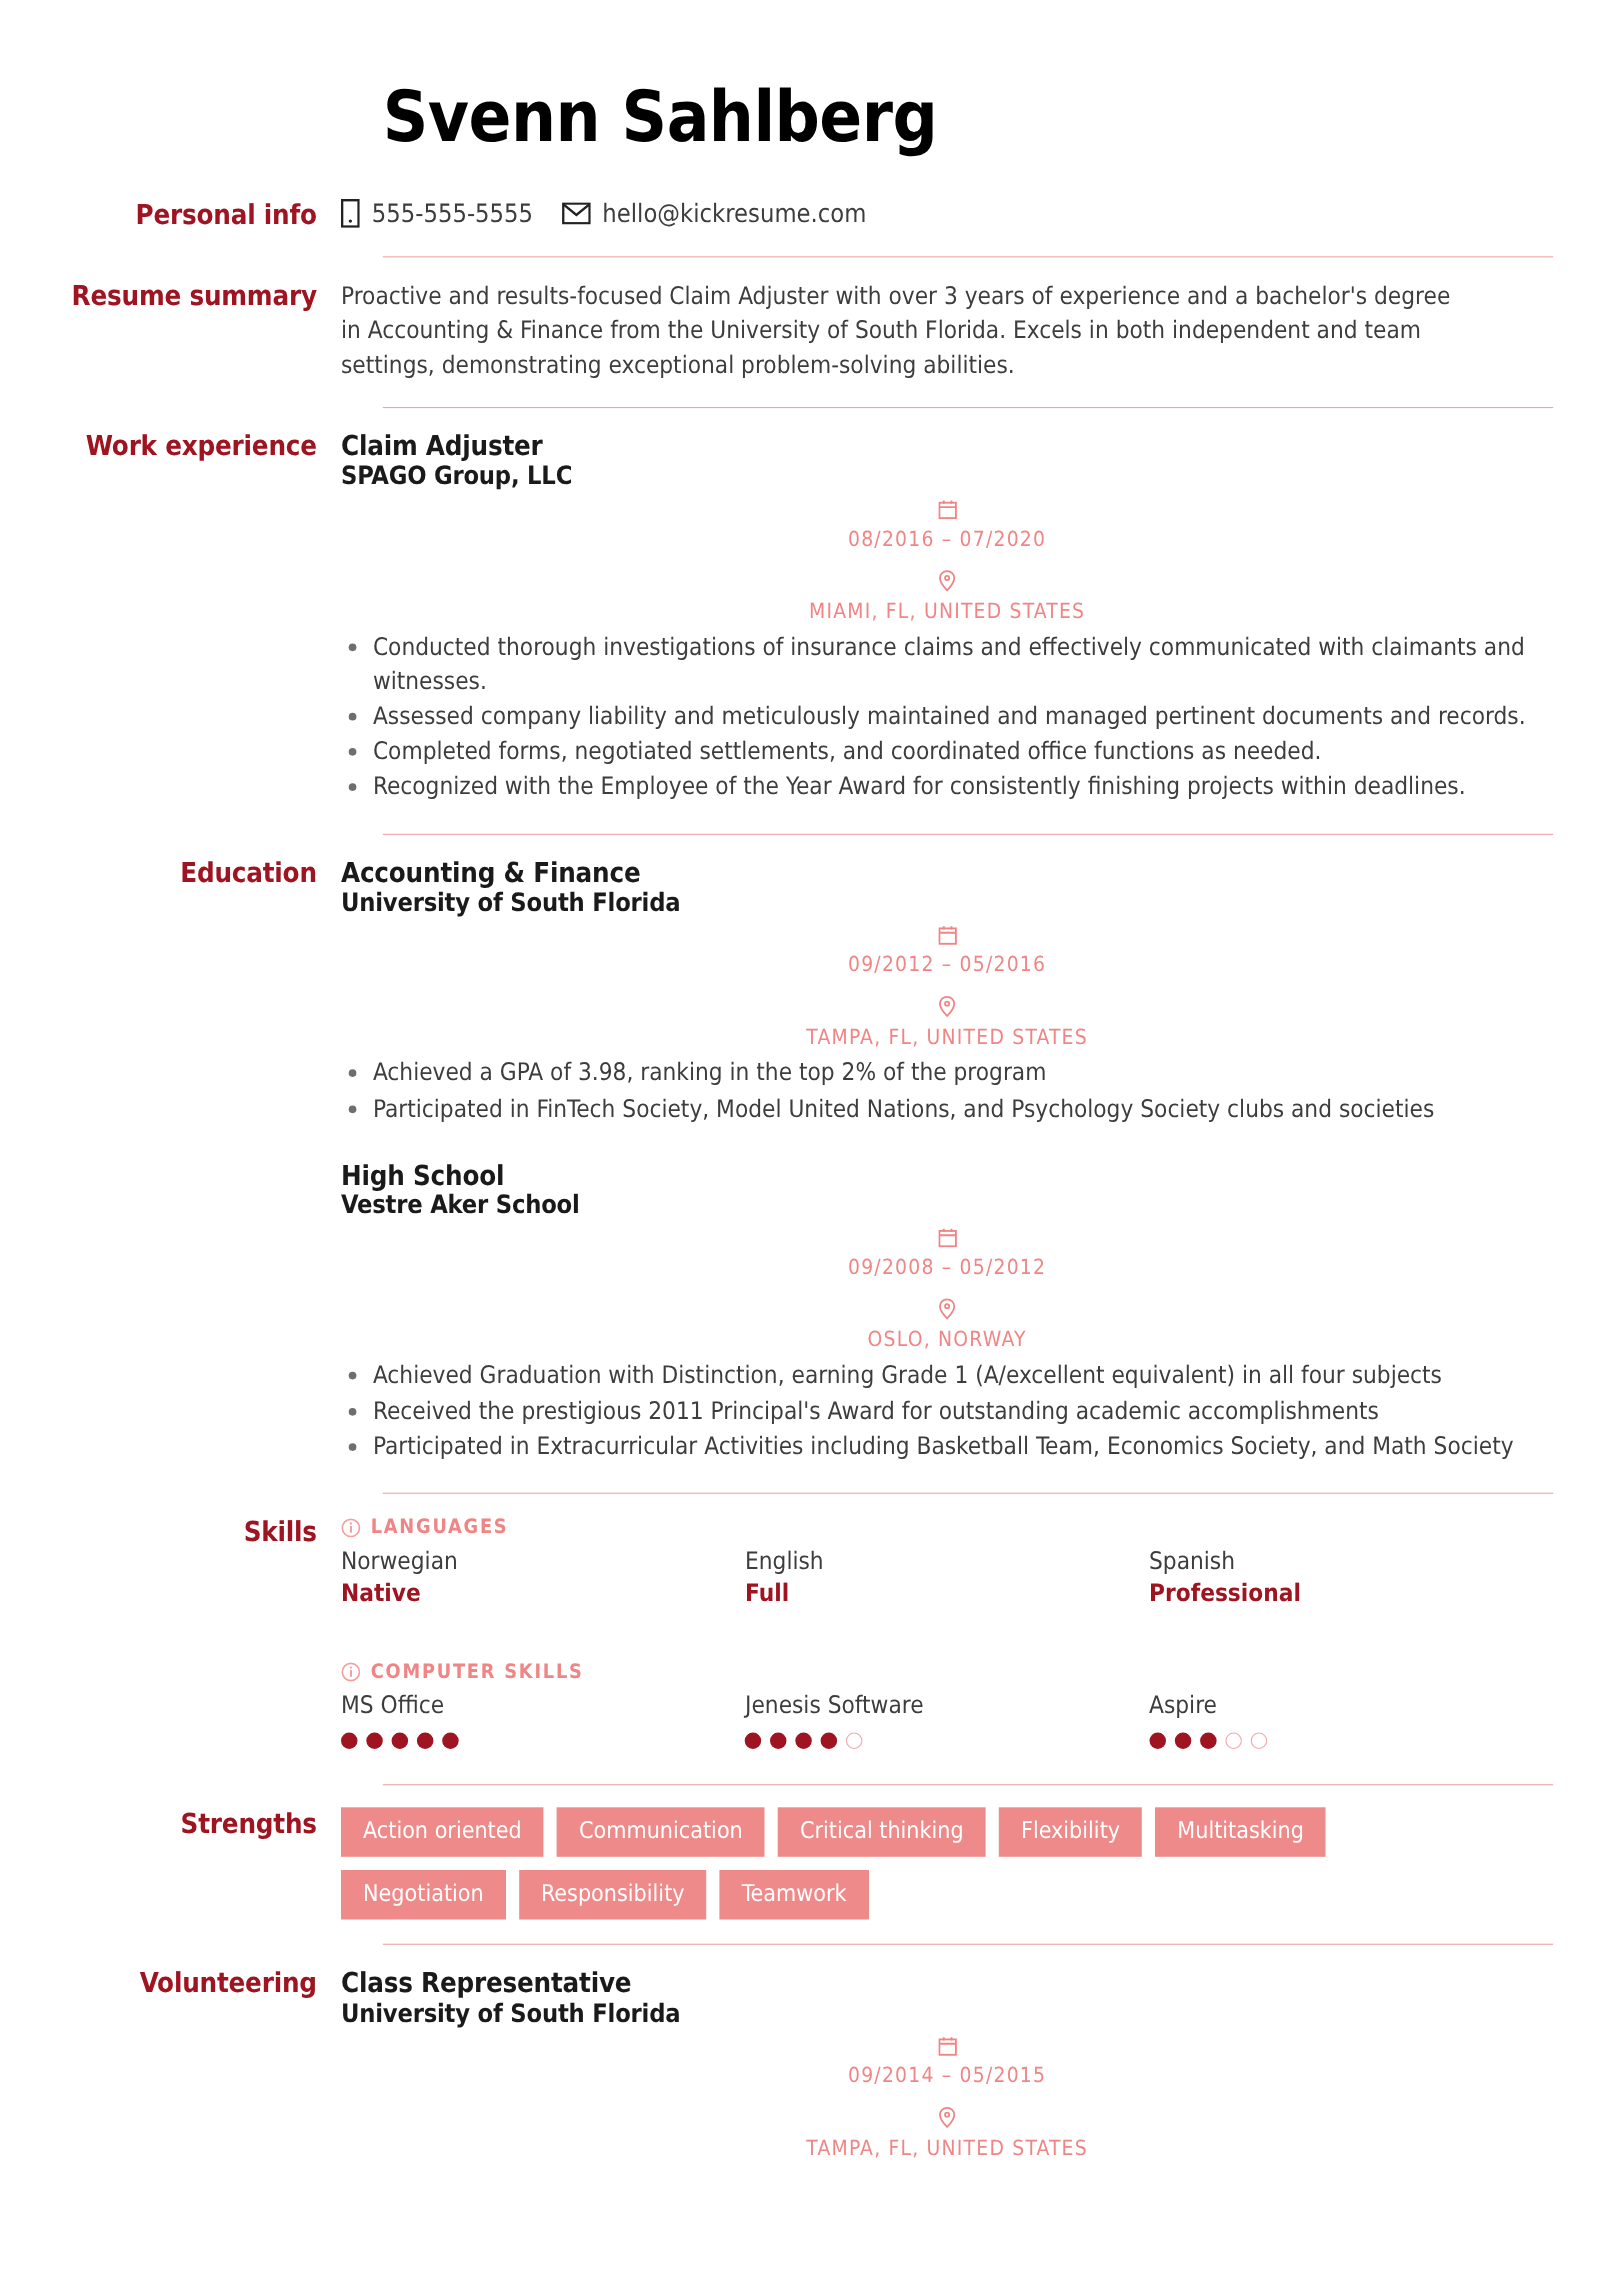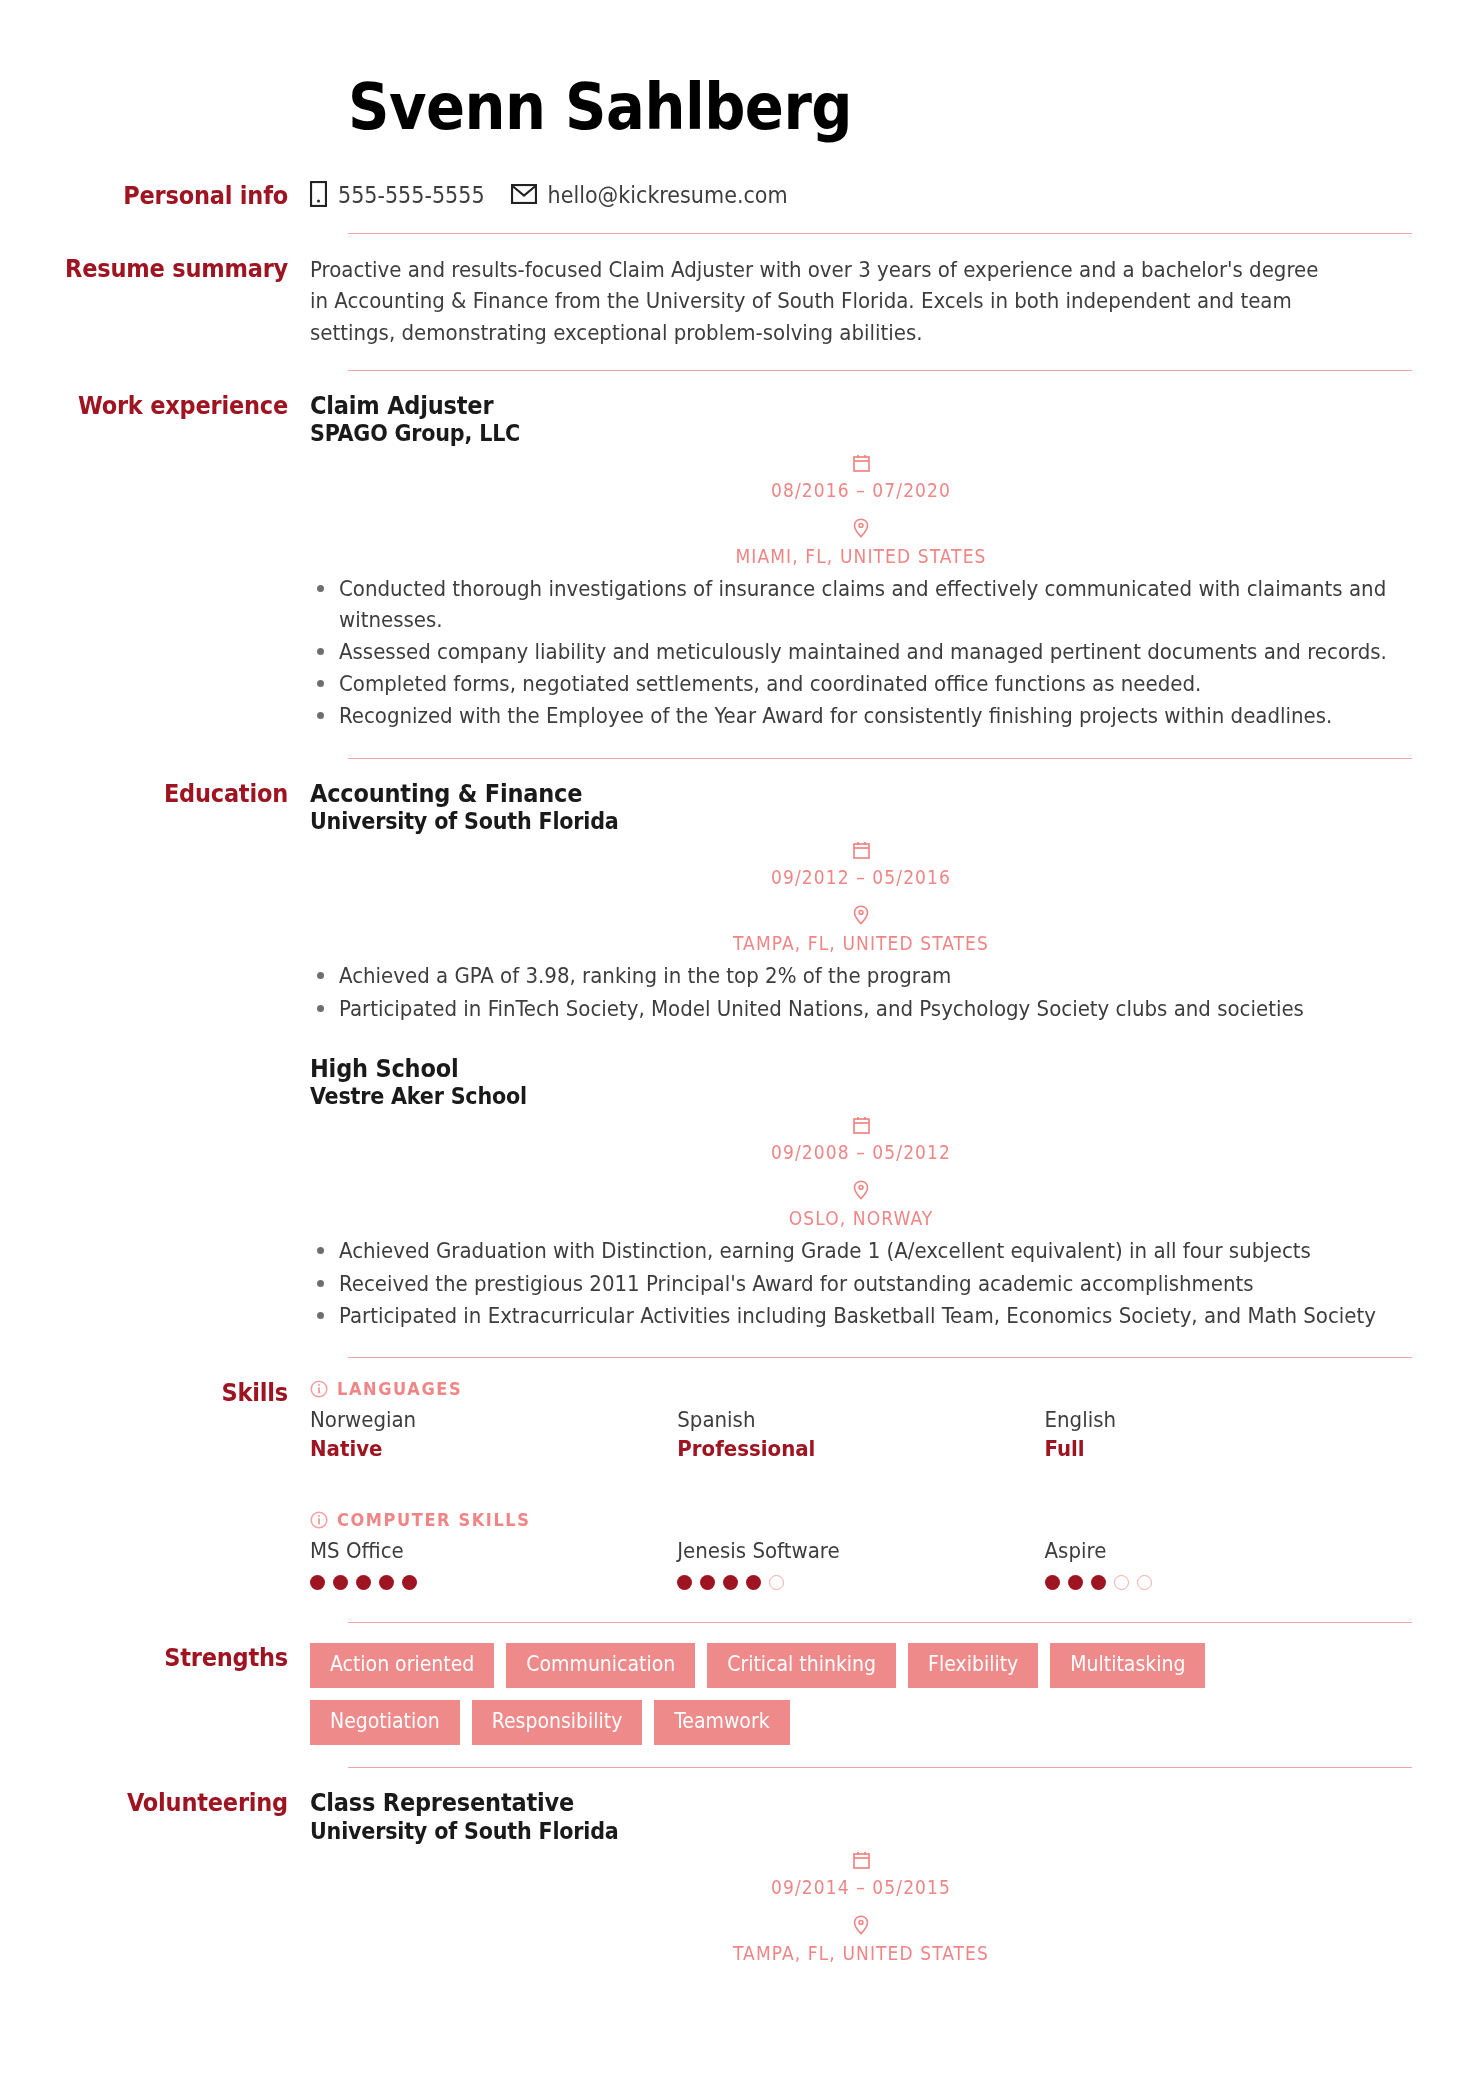--- a/index.html
+++ b/index.html
@@ -365,26 +365,26 @@
         </span>
         <span>LANGUAGES</span>
       </div>
 
       <div class="skill-grid">
         <div class="skill-cell">
           <div class="skill-name">Norwegian</div>
           <div class="skill-level">Native</div>
         </div>
         <div class="skill-cell">
+          <div class="skill-name">English</div>
+          <div class="skill-level">Full</div>
+        </div>
+        <div class="skill-cell">
           <div class="skill-name">Spanish</div>
           <div class="skill-level">Professional</div>
-        </div>
-        <div class="skill-cell">
-          <div class="skill-name">English</div>
-          <div class="skill-level">Full</div>
         </div>
       </div>
 
       <div class="skills-gap"></div>
 
       <div class="subhead">
         <span class="icon">
           <svg width="18" height="18" viewBox="0 0 18 18">
             <circle cx="9" cy="9" r="7.8" fill="none" stroke="#f3a0a0" stroke-width="1.5"></circle>
             <circle cx="9" cy="5" r="1.05" fill="#f3a0a0"></circle>

